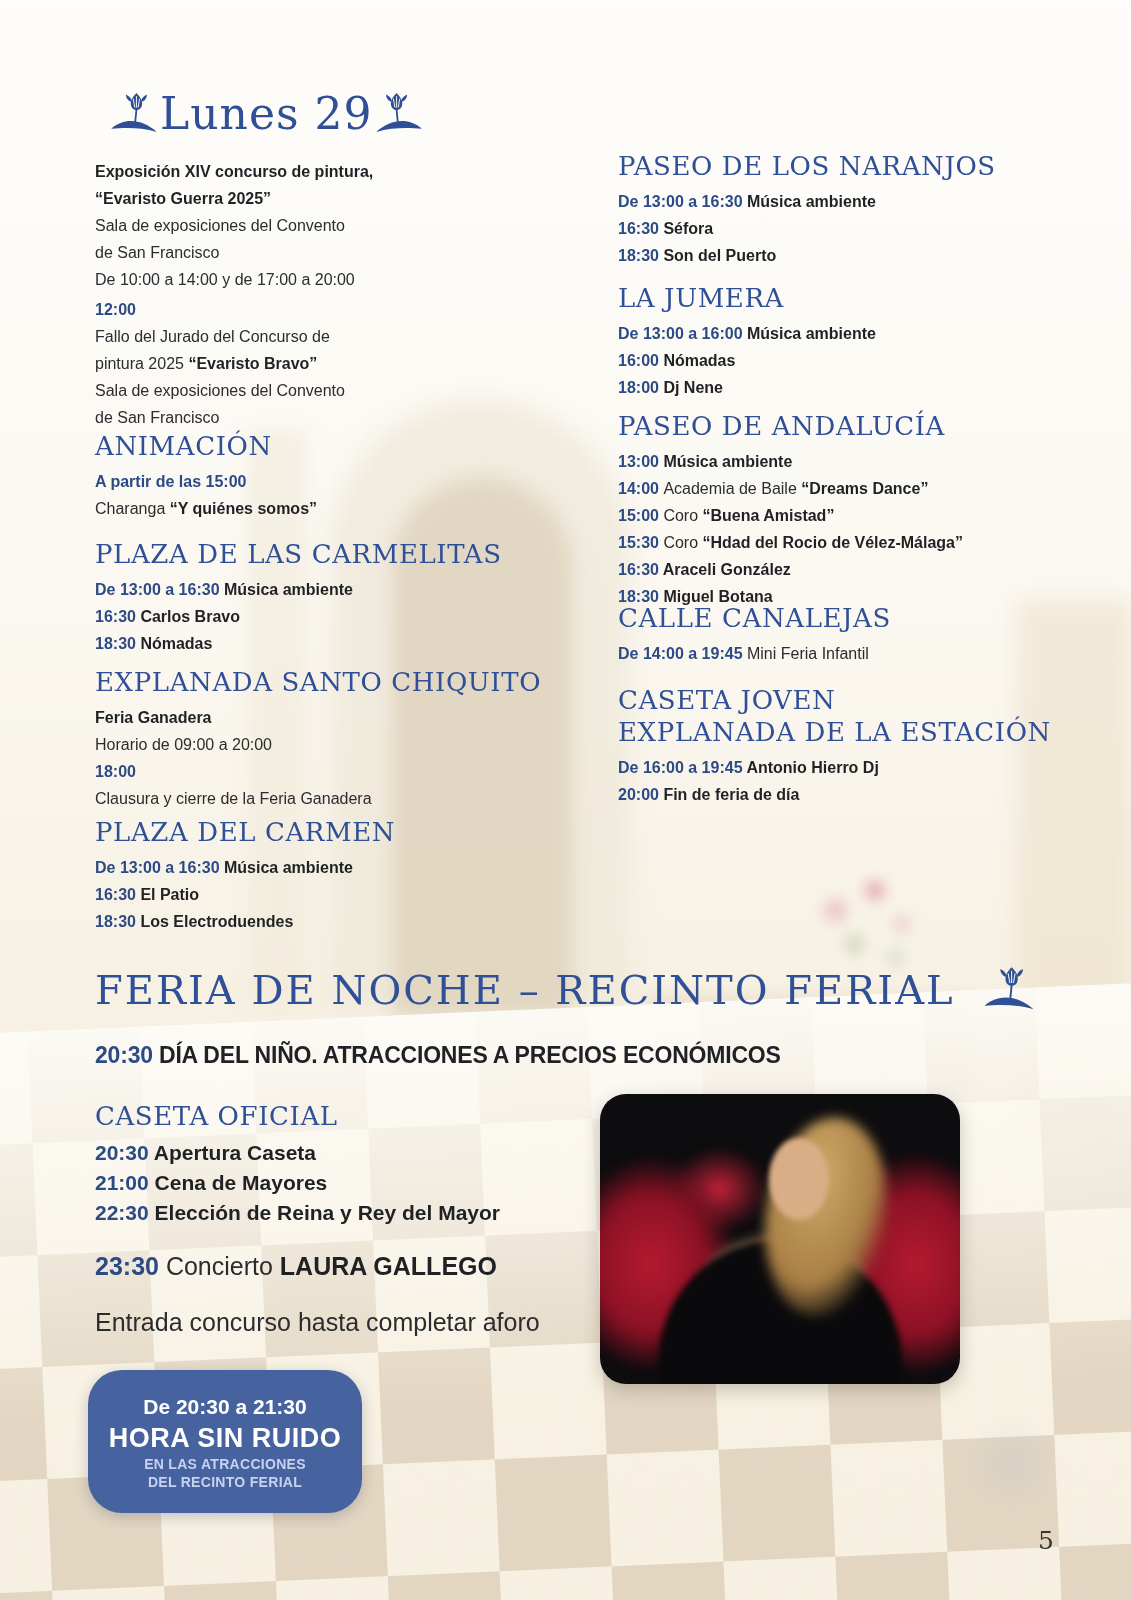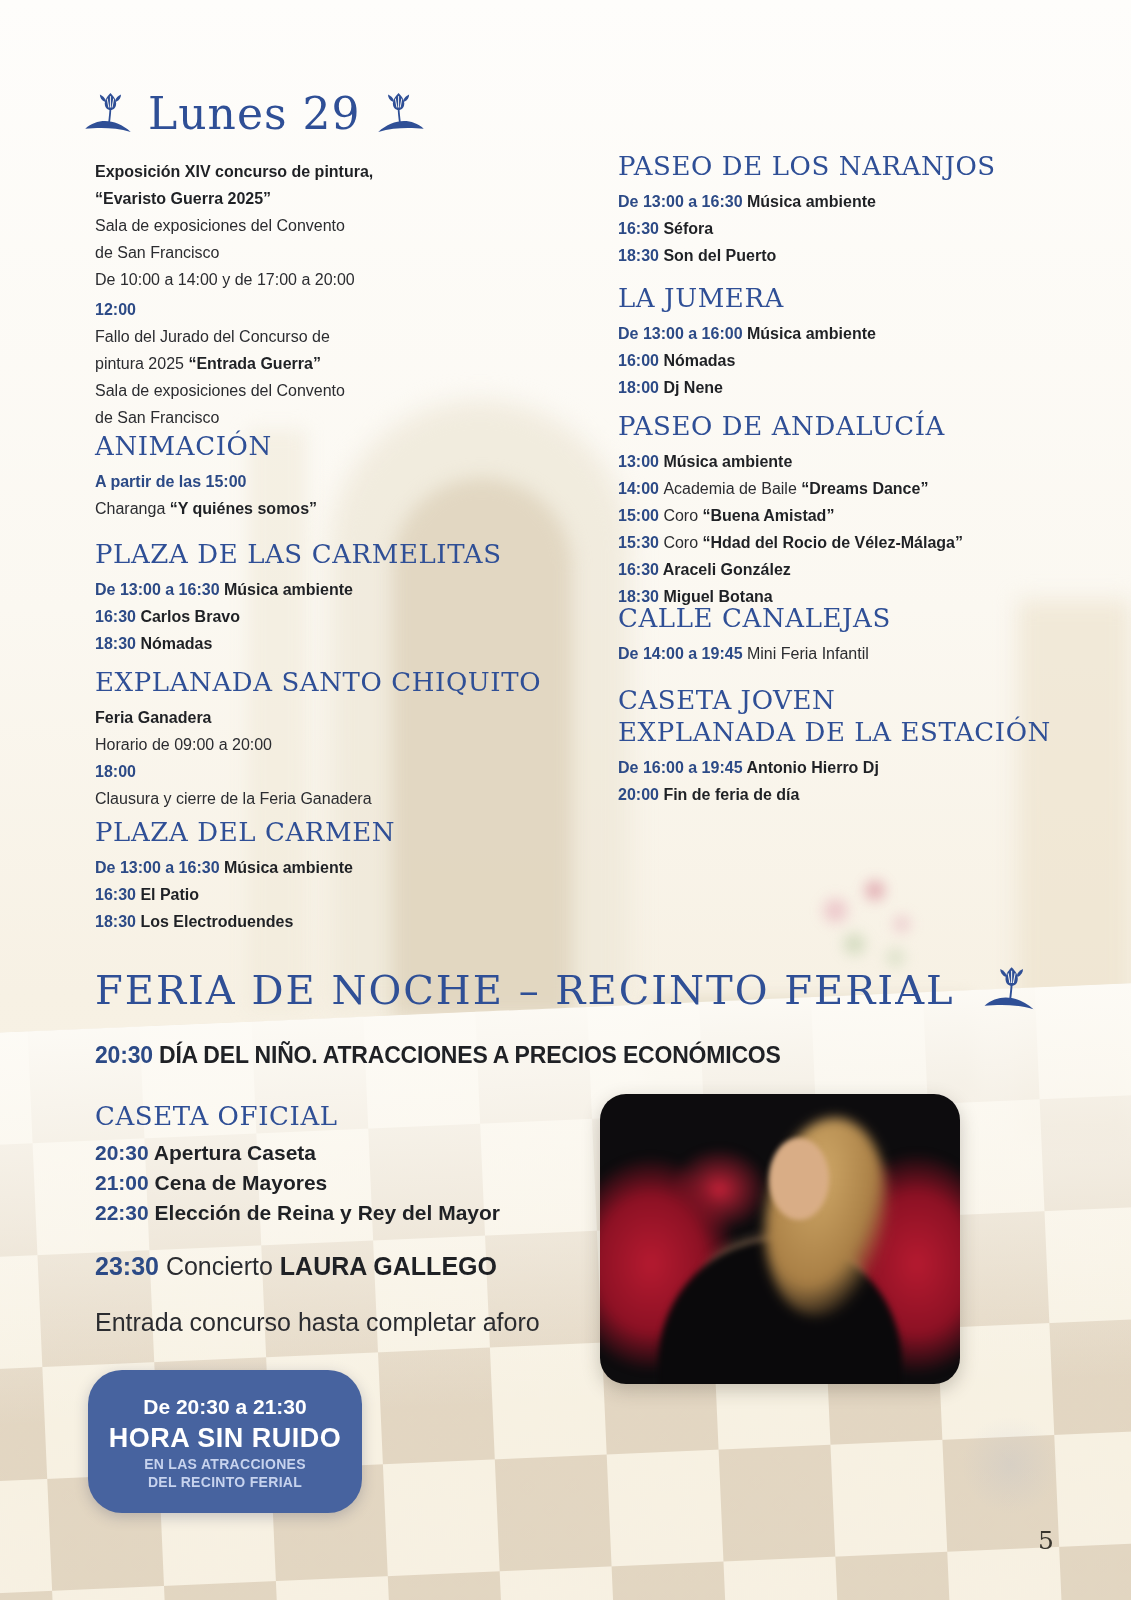--- a/index.html
+++ b/index.html
@@ -46,21 +46,21 @@
       radial-gradient(circle 70px at 22% 62%,rgba(130,150,200,.18) 0%,rgba(130,150,200,0) 70%),
       radial-gradient(circle 80px at 58% 48%,rgba(225,205,120,.16) 0%,rgba(225,205,120,0) 70%),
       radial-gradient(circle 70px at 84% 70%,rgba(150,170,210,.14) 0%,rgba(150,170,210,0) 70%);}
   .bg-floor::after{content:'';position:absolute;inset:0;
     background:linear-gradient(rgba(253,251,246,.97) 0%,rgba(253,251,246,.55) 28%,rgba(253,251,246,0) 58%);}
   
   .orn{display:inline-flex;color:var(--accent);flex:0 0 auto;}
   .orn svg{display:block;}
   .orn.flip svg{transform:scaleX(-1);}
   
-  .title-row{position:absolute;left:82px;top:84px;display:flex;align-items:center;gap:14px;}
+  .title-row{position:absolute;left:108px;top:84px;display:flex;align-items:center;}
   .title-row h1{margin:0;font-family:"DejaVu Serif",serif;font-weight:500;
     font-size:44px;line-height:60px;color:var(--accent);letter-spacing:1px;}
   
   #col-left,#col-right{position:absolute;top:0;height:960px;}
   #col-left{left:95px;width:470px;}
   #col-right{left:618px;width:510px;}
   .block{position:absolute;left:0;width:100%;}
   .Lb0{top:158px}.Lb1{top:296px}.Lb2{top:430px}.Lb3{top:538px}.Lb4{top:666px}.Lb5{top:816px}
   .Rb0{top:150px}.Rb1{top:282px}.Rb2{top:410px}.Rb3{top:602px}.Rb4{top:684px}
   .sec-h{margin:0 0 6px 0;font-family:"DejaVu Serif",serif;font-weight:500;
@@ -151,21 +151,21 @@
       <section class="block Lb0">
         <p class="ev"><span class="b">Exposición XIV concurso de pintura,</span></p>
         <p class="ev"><span class="b">“Evaristo Guerra 2025”</span></p>
         <p class="ev"><span class="r">Sala de exposiciones del Convento</span></p>
         <p class="ev"><span class="r">de San Francisco</span></p>
         <p class="ev"><span class="r">De 10:00 a 14:00 y de 17:00 a 20:00</span></p>
       </section>
       <section class="block Lb1">
         <p class="ev"><span class="t">12:00</span></p>
         <p class="ev"><span class="r">Fallo del Jurado del Concurso de</span></p>
-        <p class="ev"><span class="r">pintura 2025 </span><span class="b">“Entrada Guerra”</span></p>
+        <p class="ev"><span class="r">pintura 2025 </span><span class="b">“Evaristo Bravo”</span></p>
         <p class="ev"><span class="r">Sala de exposiciones del Convento</span></p>
         <p class="ev"><span class="r">de San Francisco</span></p>
       </section>
       <section class="block Lb2">
         <h3 class="sec-h">
           <div>ANIMACIÓN</div>
         </h3>
         <p class="ev"><span class="t">A partir de las 15:00</span></p>
         <p class="ev"><span class="r">Charanga </span><span class="b">“Y quiénes somos”</span></p>
       </section>

